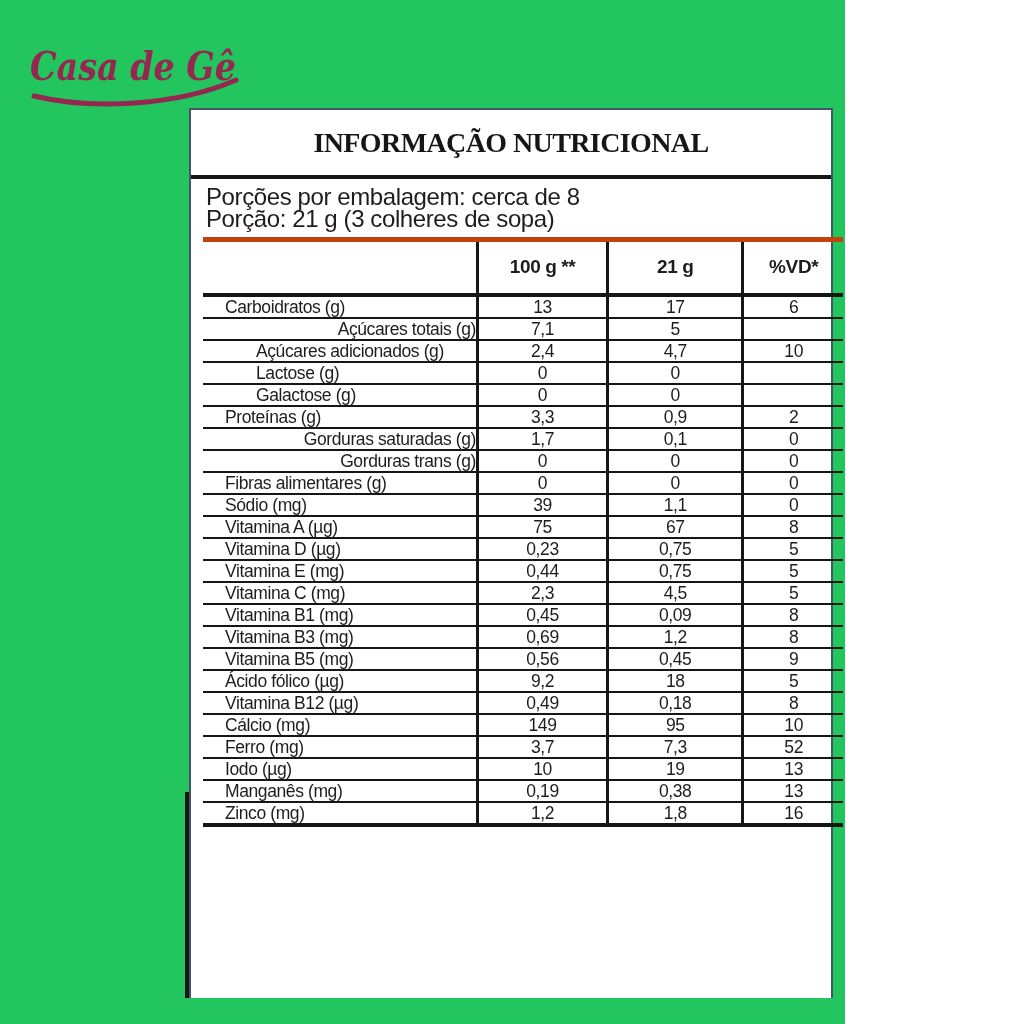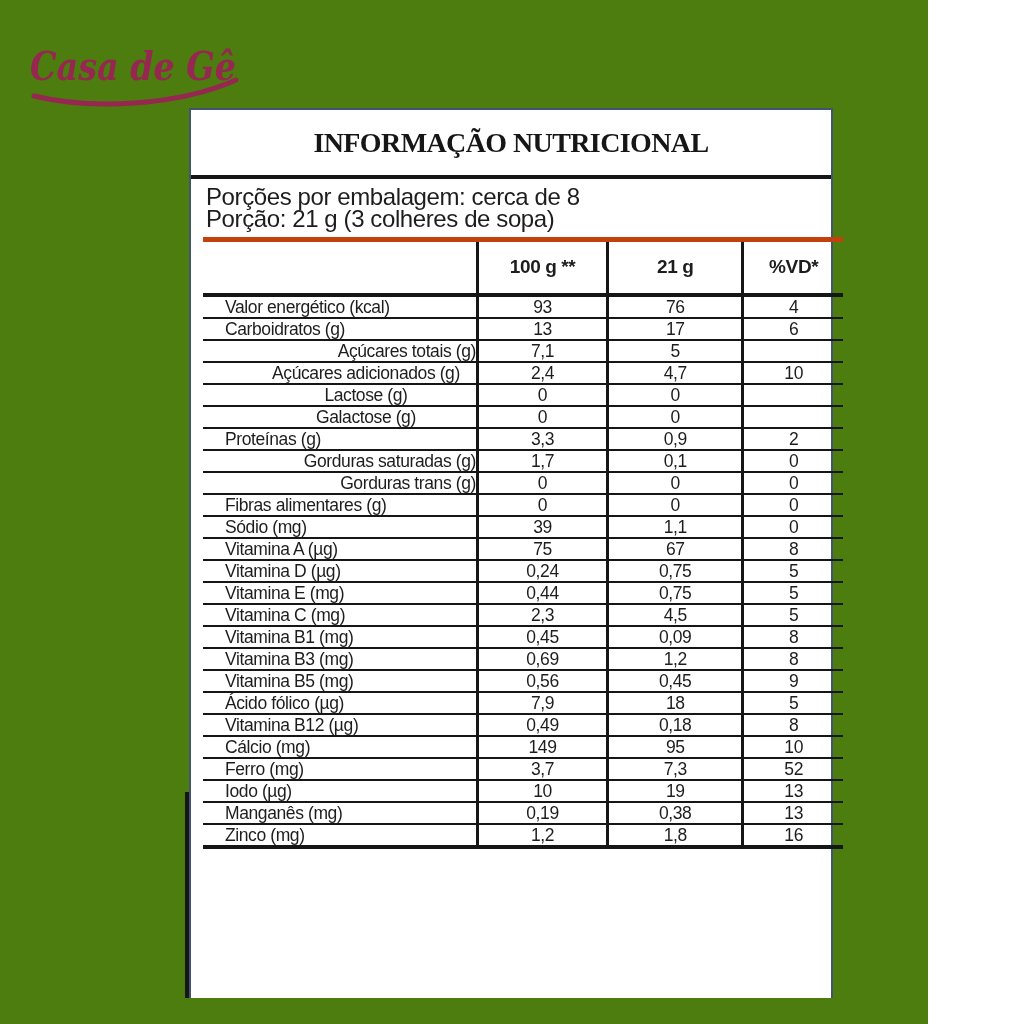--- a/index.html
+++ b/index.html
@@ -1,18 +1,18 @@
 <!DOCTYPE html>
 <html><head>
 <meta charset="utf-8">
 <style>
   * { margin:0; padding:0; box-sizing:border-box; }
   html,body { background:#ffffff; }
   .page {
-    position:relative; width:928px; height:1024px; background:#4d7c0f;
+    position:relative; width:845px; height:1024px; background:#22c55e;
     font-family:"Liberation Sans", sans-serif; color:#1d1d1d; overflow:hidden;
   }
   
   .logo { position:absolute; left:22px; top:30px; width:240px; height:90px; }
   .logo-text {
     font-family:"DejaVu Serif", serif; font-style:italic; font-weight:bold;
     font-size:40px; fill:#962750;
   }
   .logo-swoosh { stroke:#962750; stroke-width:5; fill:none; stroke-linecap:round; }
   
@@ -34,21 +34,21 @@
   }
   th.col, td.val { border-left:3px solid #161616; }
   tbody td {
     height:22px; border-top:2px solid #161616; font-size:17.5px;
     letter-spacing:-0.4px; line-height:20px; white-space:nowrap; overflow:hidden;
   }
   tbody tr:first-child td { border-top:none; }
   tbody tr:last-child td { border-bottom:4px solid #161616; }
   td.lbl { padding-left:22px; text-align:left; }
   td.lbl.ind1 { padding-left:37px;text-align:right; }
-  td.lbl.ind2 { padding-left:53px;text-align:center; }
+  td.lbl.ind2 { padding-left:53px; }
   td.val { text-align:center; }
   
   .side-line { position:absolute; left:185px; top:792px; width:4px; height:206px; background:#161616; }
 </style>
 </head>
 <body>
 
 <div class="page">
 
   <svg class="logo" viewBox="0 0 240 90">
@@ -76,26 +76,20 @@
       <thead>
         <tr>
           <th></th>
           <th class="col">100 g **</th>
           <th class="col">21 g</th>
           <th class="col">%VD*</th>
         </tr>
       </thead>
       <tbody id="nutrition-body">
           <tr>
-            <td class="lbl ind0">Valor energético (kcal)</td>
-            <td class="val">93</td>
-            <td class="val">76</td>
-            <td class="val">4</td>
-          </tr>
-          <tr>
             <td class="lbl ind0">Carboidratos (g)</td>
             <td class="val">13</td>
             <td class="val">17</td>
             <td class="val">6</td>
           </tr>
           <tr>
             <td class="lbl ind1">Açúcares totais (g)</td>
             <td class="val">7,1</td>
             <td class="val">5</td>
             <td class="val"></td>
@@ -149,21 +143,21 @@
             <td class="val">0</td>
           </tr>
           <tr>
             <td class="lbl ind0">Vitamina A (µg)</td>
             <td class="val">75</td>
             <td class="val">67</td>
             <td class="val">8</td>
           </tr>
           <tr>
             <td class="lbl ind0">Vitamina D (µg)</td>
-            <td class="val">0,24</td>
+            <td class="val">0,23</td>
             <td class="val">0,75</td>
             <td class="val">5</td>
           </tr>
           <tr>
             <td class="lbl ind0">Vitamina E (mg)</td>
             <td class="val">0,44</td>
             <td class="val">0,75</td>
             <td class="val">5</td>
           </tr>
           <tr>
@@ -185,21 +179,21 @@
             <td class="val">8</td>
           </tr>
           <tr>
             <td class="lbl ind0">Vitamina B5 (mg)</td>
             <td class="val">0,56</td>
             <td class="val">0,45</td>
             <td class="val">9</td>
           </tr>
           <tr>
             <td class="lbl ind0">Ácido fólico (µg)</td>
-            <td class="val">7,9</td>
+            <td class="val">9,2</td>
             <td class="val">18</td>
             <td class="val">5</td>
           </tr>
           <tr>
             <td class="lbl ind0">Vitamina B12 (µg)</td>
             <td class="val">0,49</td>
             <td class="val">0,18</td>
             <td class="val">8</td>
           </tr>
           <tr>

